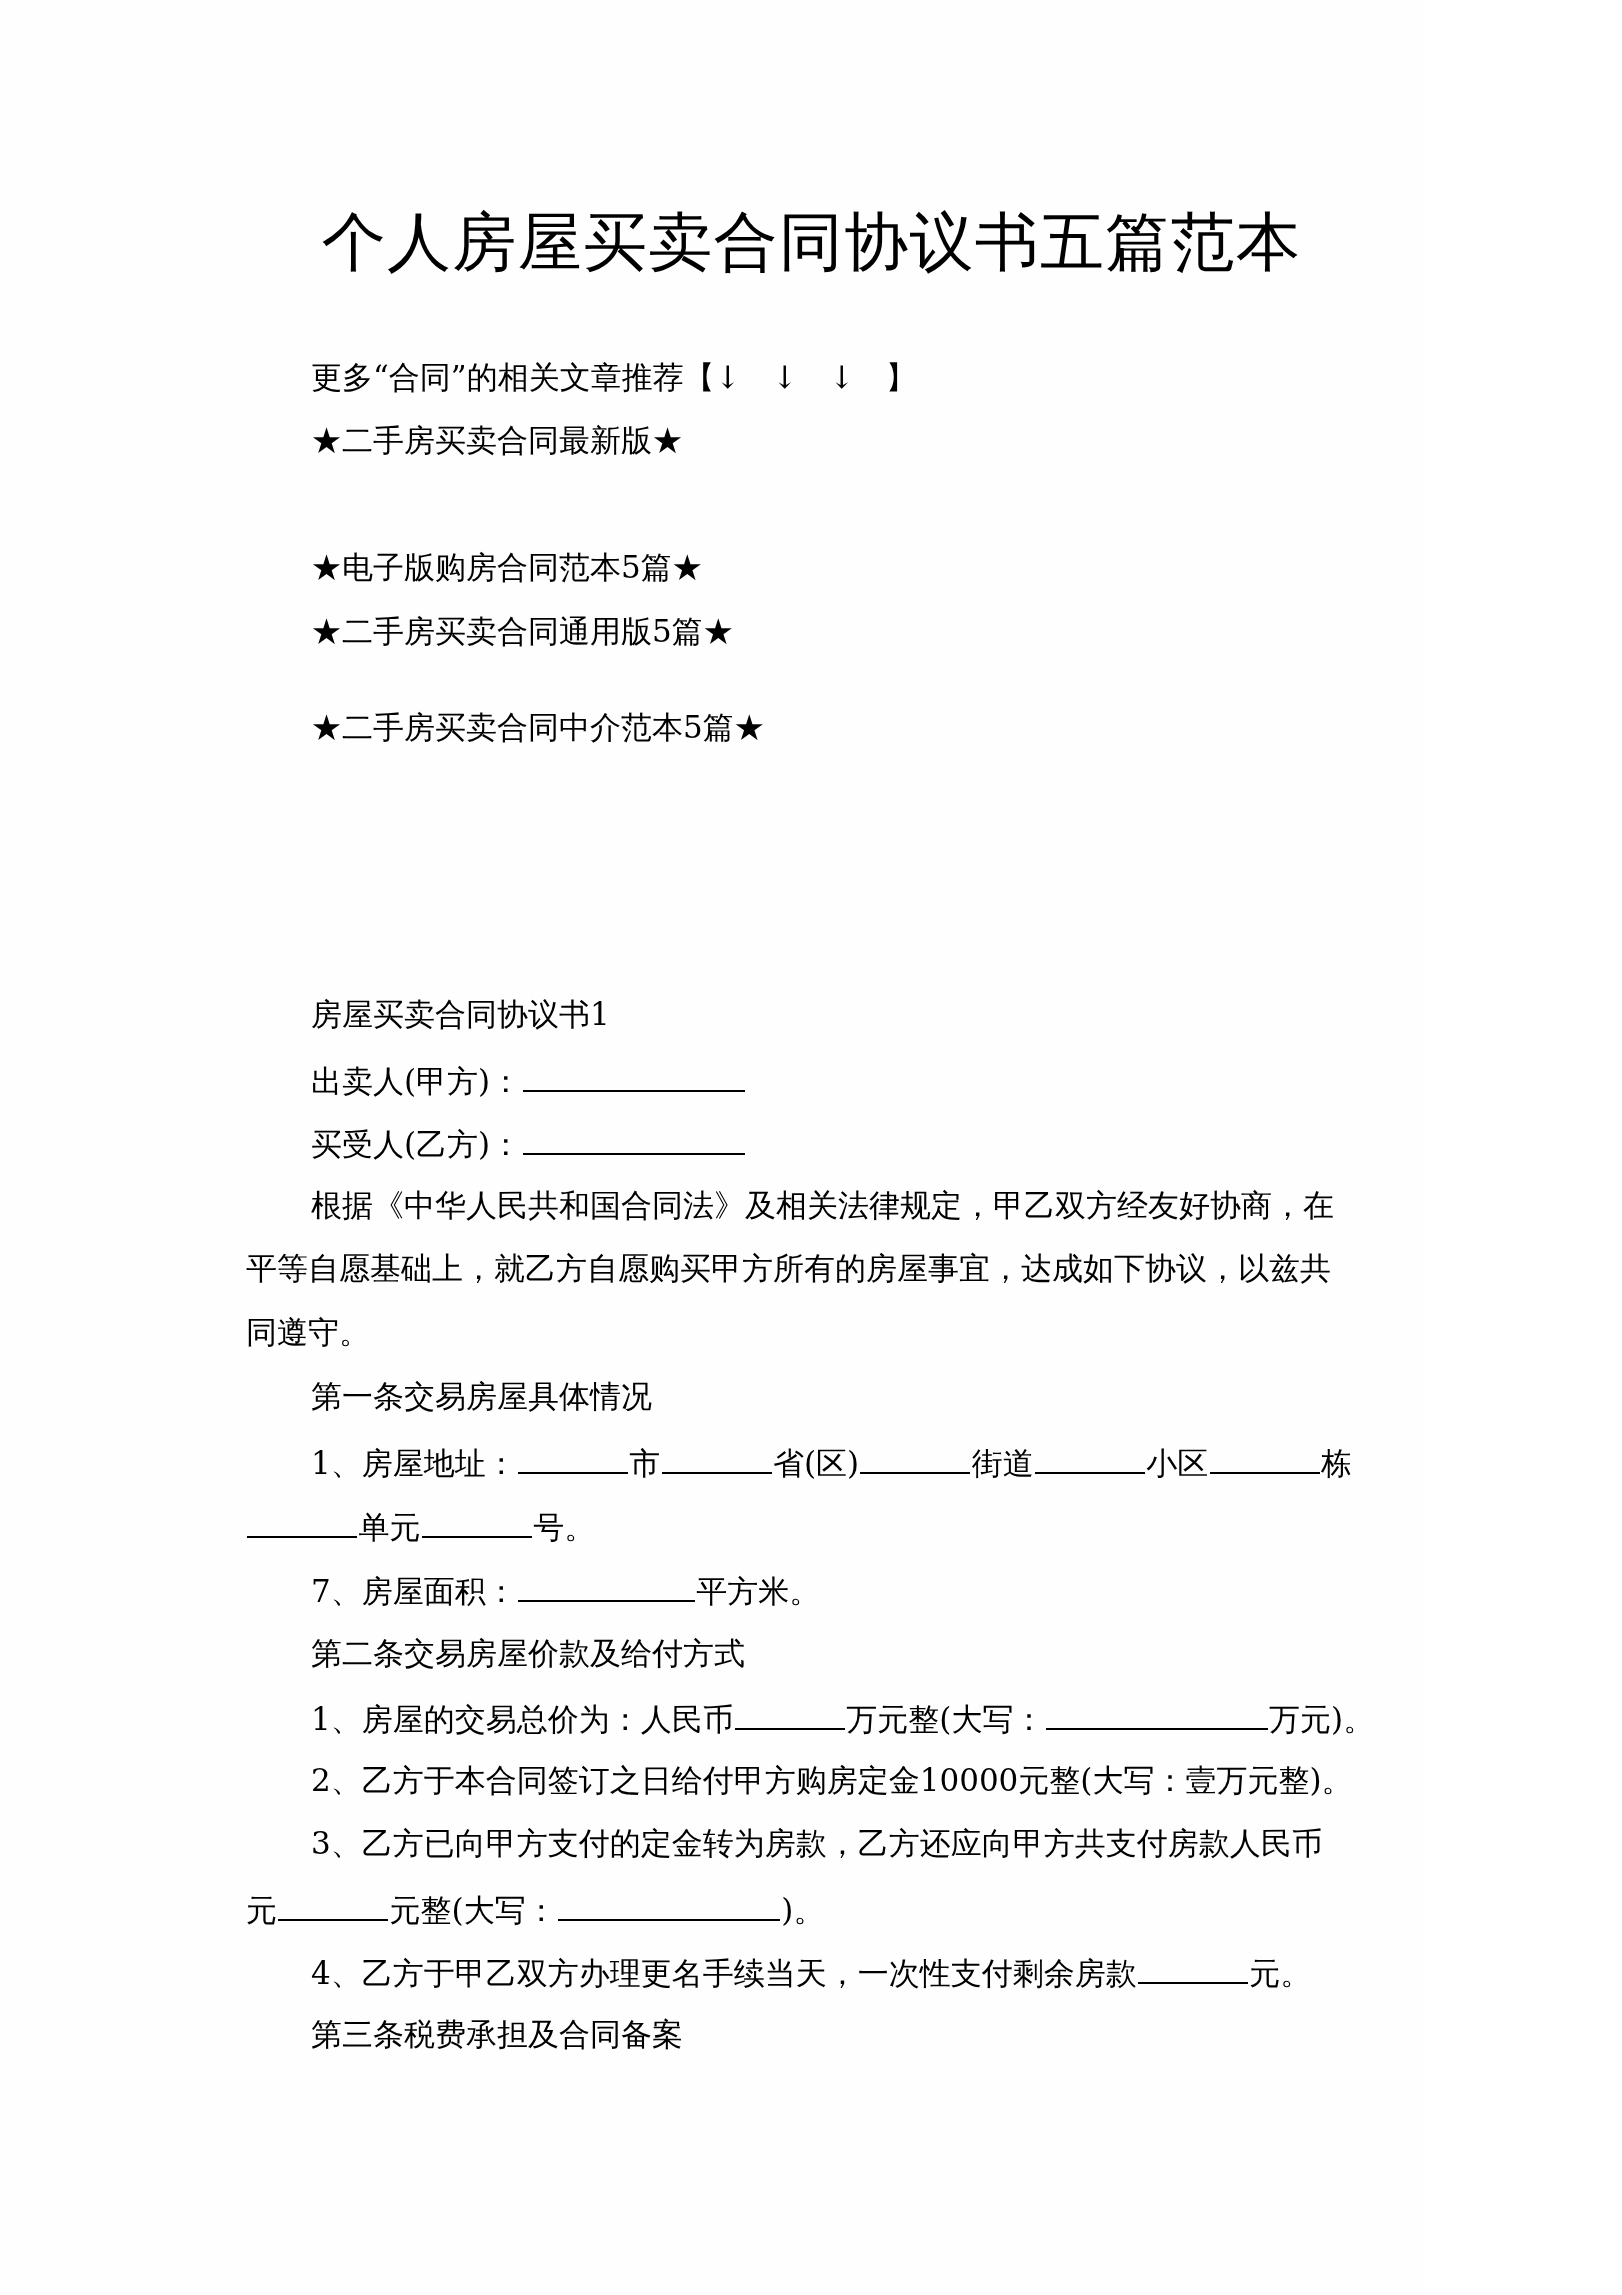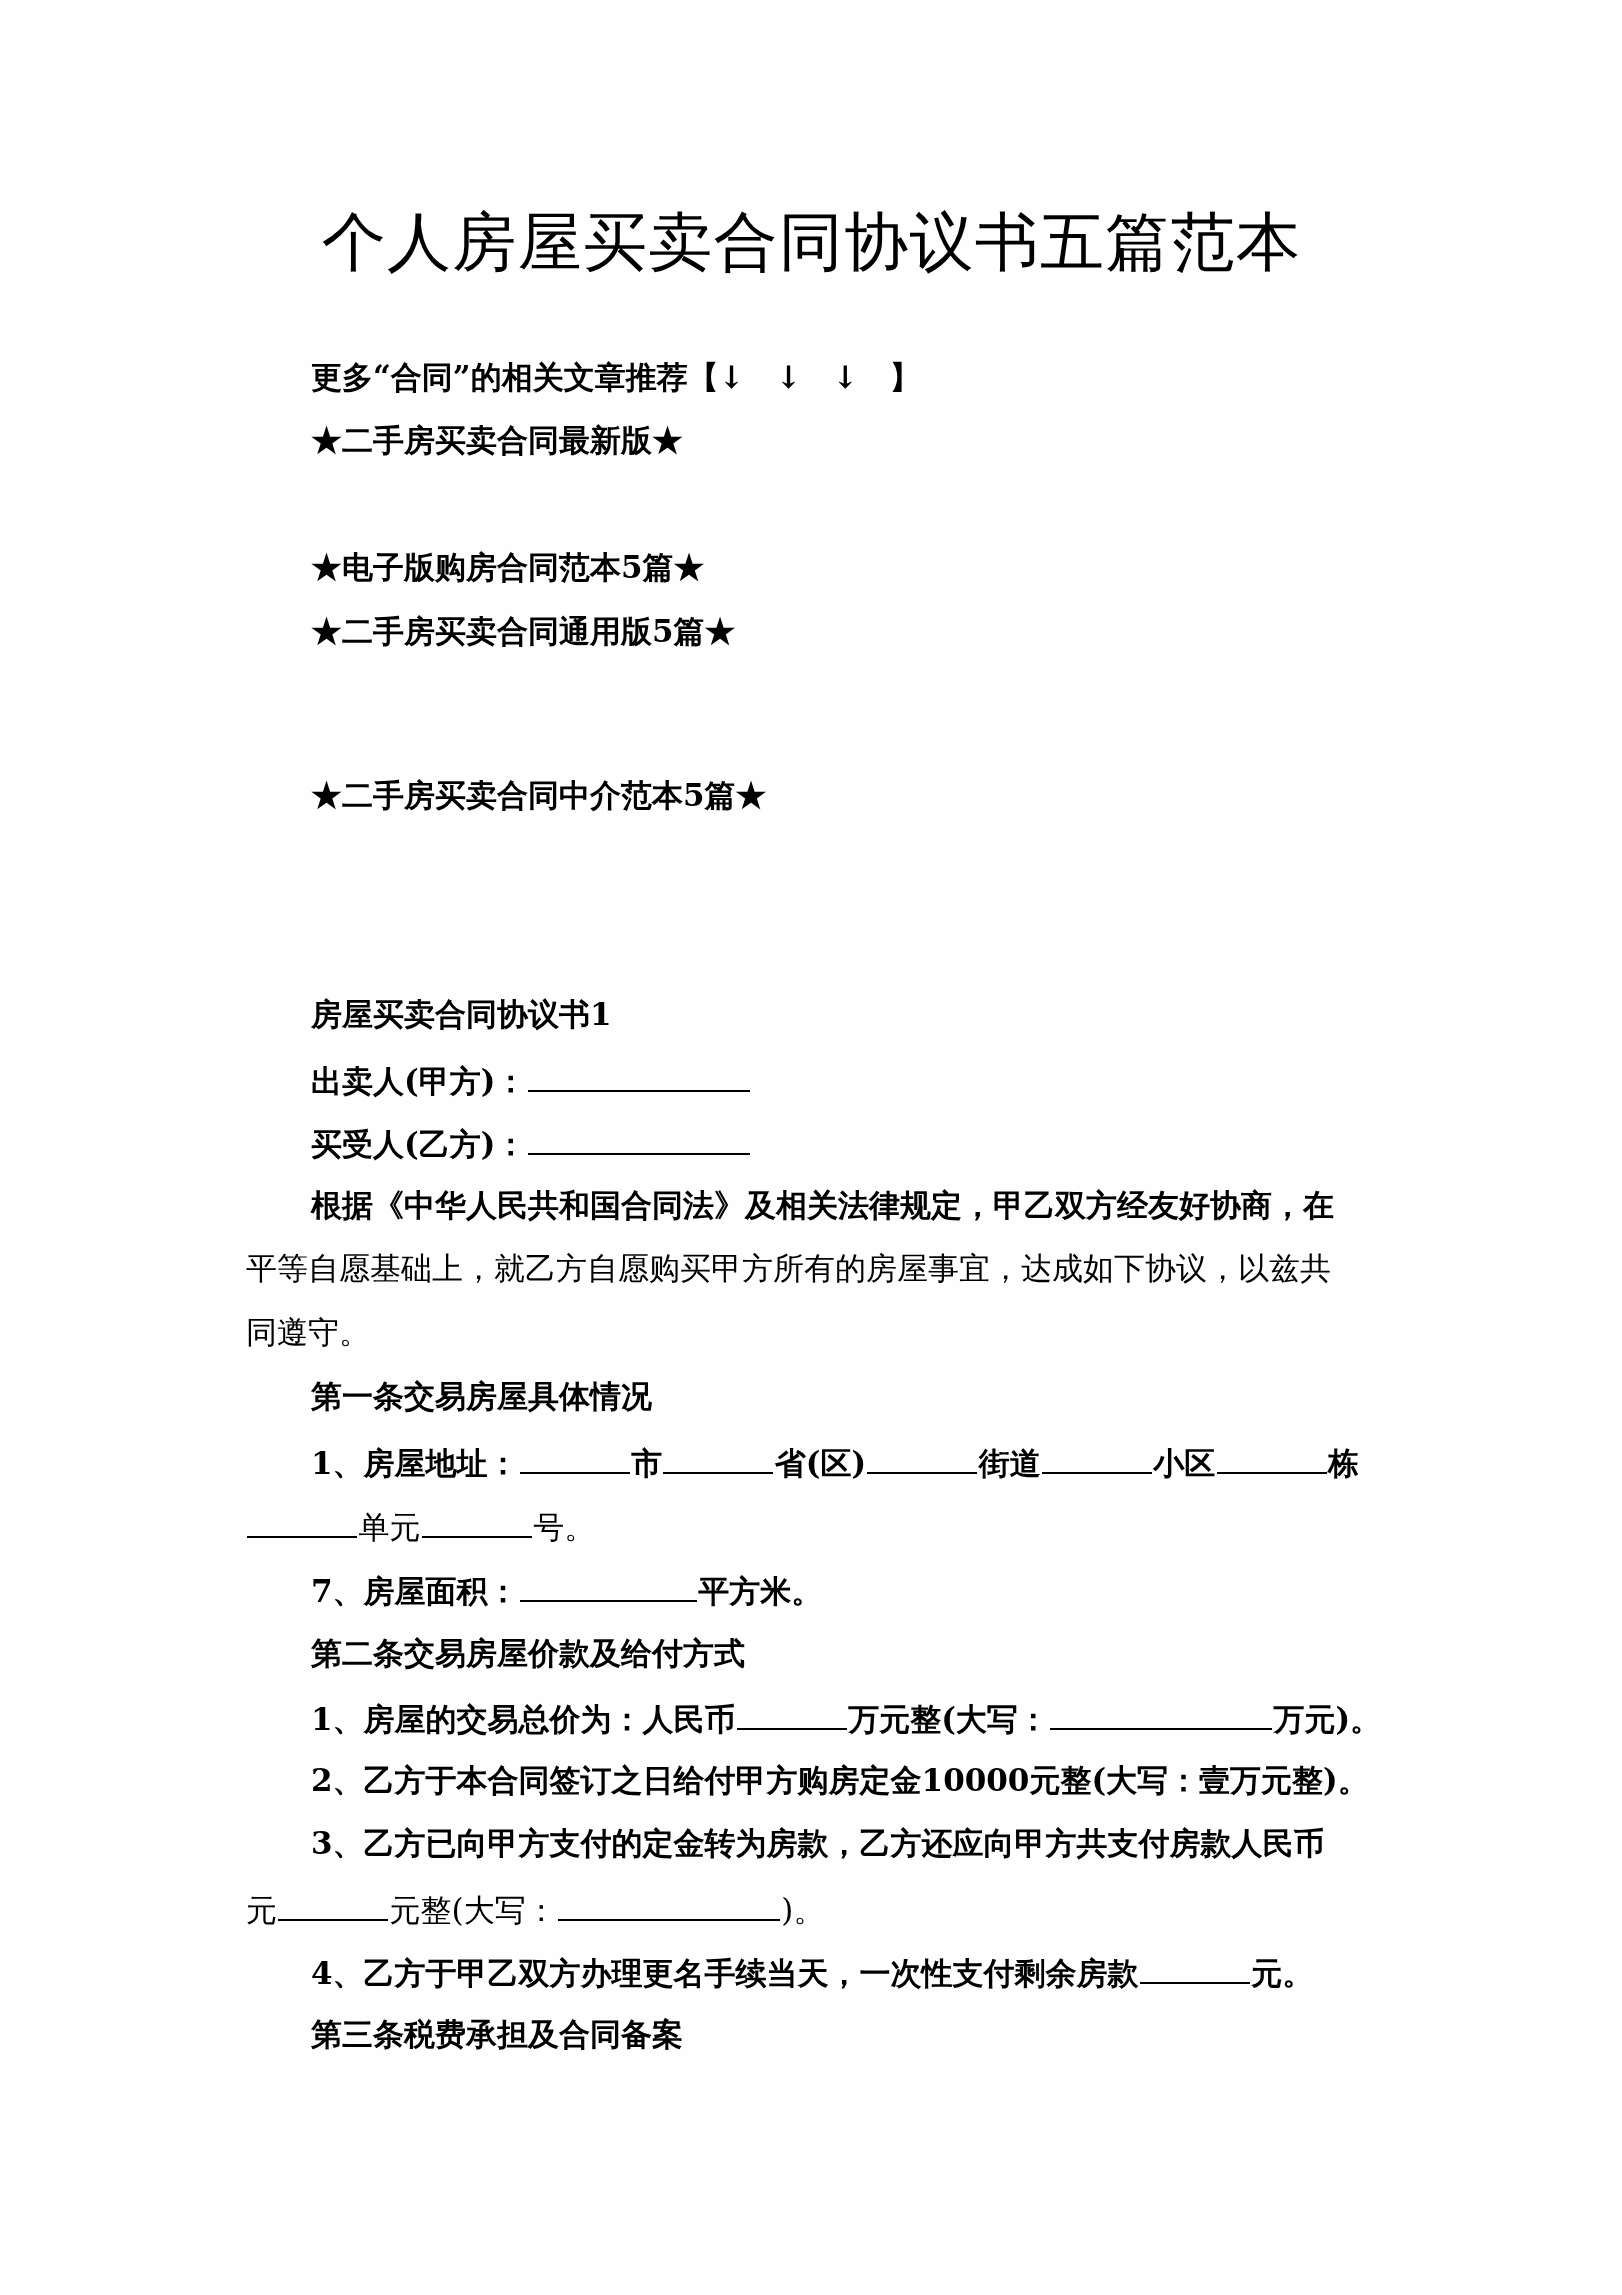--- a/index.html
+++ b/index.html
@@ -3,38 +3,38 @@
 <meta charset="utf-8">
 <style>
   html, body { margin:0; padding:0; background:#ffffff; }
   body { width:1623px; height:2295px; position:relative; overflow:hidden;
          font-family:"DejaVu Serif","Liberation Serif",serif; color:#000; }
   .page { position:absolute; left:0; top:0; width:1423px; height:2295px; background:#fefefe; }
   .title { position:absolute; left:0; width:1623px; top:196px; text-align:center;
            font-size:64px; line-height:92px; letter-spacing:1.3px; }
   .line { position:absolute; left:246px; width:1139px; font-size:31px; line-height:39px;
           white-space:nowrap; }
-  .indent { left:311px; width:1073px;font-weight:bold; }
+  .indent { left:311px; width:1073px; }
   .blank { display:inline-block; border-bottom:2px solid #000; height:31px; vertical-align:baseline; margin:0 1.3px; }
   .b-short { width:110px; }
   .b-mid { width:177px; }
   .b-long { width:222px; }
 </style>
 </head>
 <body>
 
 <div class="page">
 
   <div class="title">个人房屋买卖合同协议书五篇范本</div>
 
   <div class="line indent" style="top:358px">更多“合同”的相关文章推荐【↓　↓　↓　】</div>
   <div class="line indent" style="top:421px">★二手房买卖合同最新版★</div>
   <div class="line indent" style="top:548px">★电子版购房合同范本5篇★</div>
   <div class="line indent" style="top:612px">★二手房买卖合同通用版5篇★</div>
-  <div class="line indent" style="top:776px">★二手房买卖合同中介范本5篇★</div>
+  <div class="line indent" style="top:708px">★二手房买卖合同中介范本5篇★</div>
 
   <div class="line indent" style="top:995px">房屋买卖合同协议书1</div>
 
   <div class="line indent" style="top:1122px">
     <span>买受人(乙方)：</span><span class="blank b-long"></span>
   </div>
   <div class="line indent" style="top:1059px">
     <span>出卖人(甲方)：</span><span class="blank b-long"></span>
   </div>
 

